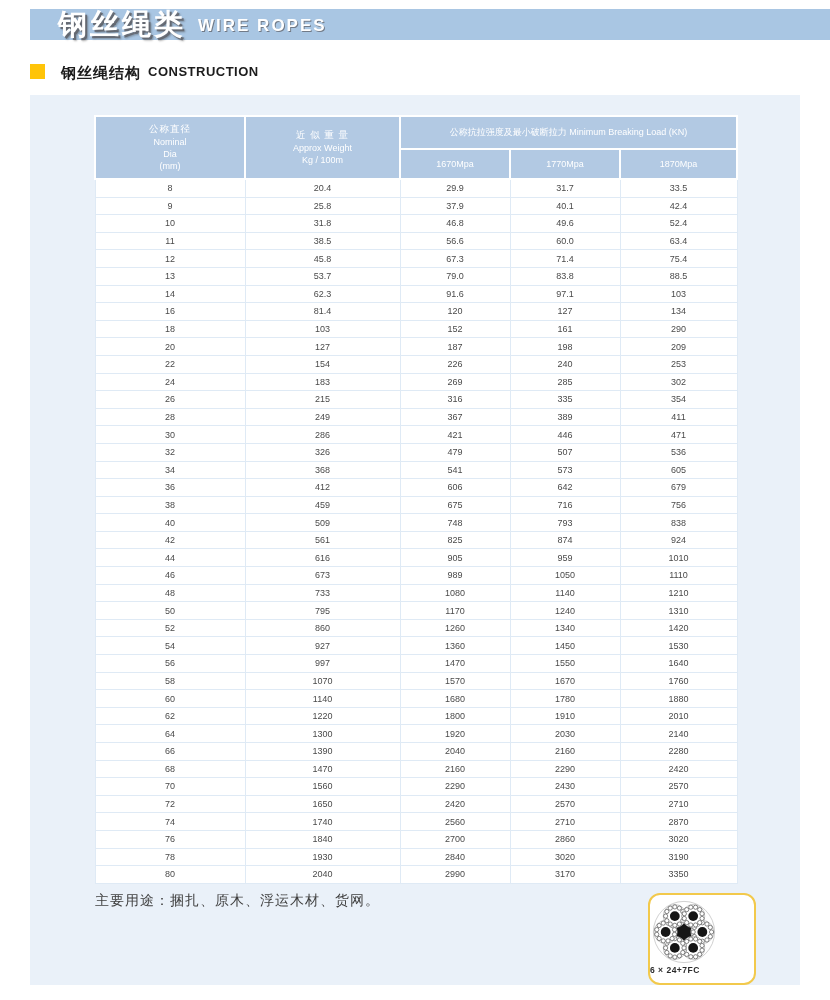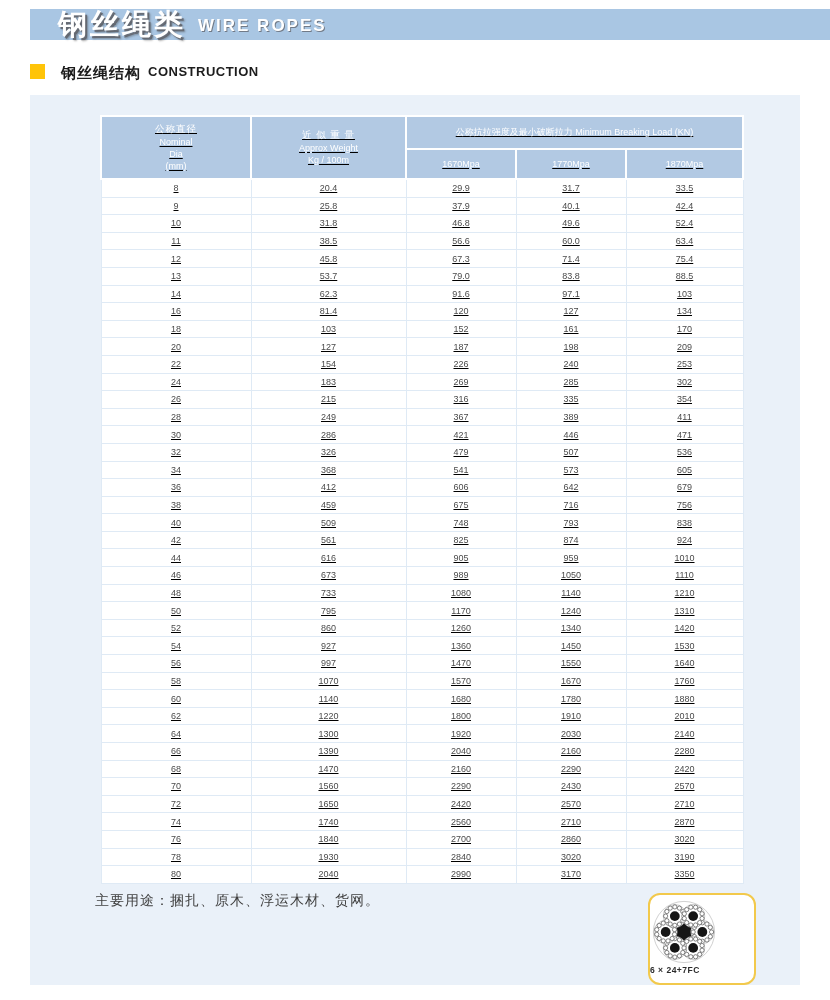--- a/index.html
+++ b/index.html
@@ -35,22 +35,22 @@
   .bullet{
     width:15px;height:15px;background:var(--accentYellow);display:inline-block;margin-right:16px;
   }
   .sec-zh{font-size:15px;font-weight:bold;color:#1c1c1c;letter-spacing:1px;}
   .sec-en{font-size:13px;font-weight:bold;color:#1c1c1c;margin-left:7px;letter-spacing:.5px;}
   .panel{
     position:absolute;left:30px;top:95px;width:770px;height:890px;
     background:var(--panelBlue);
   }
   table.spec{
-    position:absolute;left:70px;top:20px;width:642px;
-    border-collapse:collapse;table-layout:fixed;text-decoration:underline;
+    position:absolute;left:64px;top:20px;width:642px;
+    border-collapse:collapse;table-layout:fixed;
   }
   table.spec th{
     background:var(--headerBlue);color:#ffffff;font-weight:normal;
     border:2px solid #ffffff;font-size:9px;line-height:1.35;text-align:center;vertical-align:middle;
   }
   table.spec thead tr.h1 th{height:29px;}
   table.spec thead tr.h2 th{height:26px;}
   th .zh{font-size:9.5px;letter-spacing:1px;}
   table.spec td{
     background:#ffffff;color:var(--cellText);font-size:9px;text-align:center;
@@ -166,21 +166,21 @@
           <td>81.4</td>
           <td>120</td>
           <td>127</td>
           <td>134</td>
         </tr>
         <tr>
           <td>18</td>
           <td>103</td>
           <td>152</td>
           <td>161</td>
-          <td>170</td>
+          <td>290</td>
         </tr>
         <tr>
           <td>20</td>
           <td>127</td>
           <td>187</td>
           <td>198</td>
           <td>209</td>
         </tr>
         <tr>
           <td>22</td>

